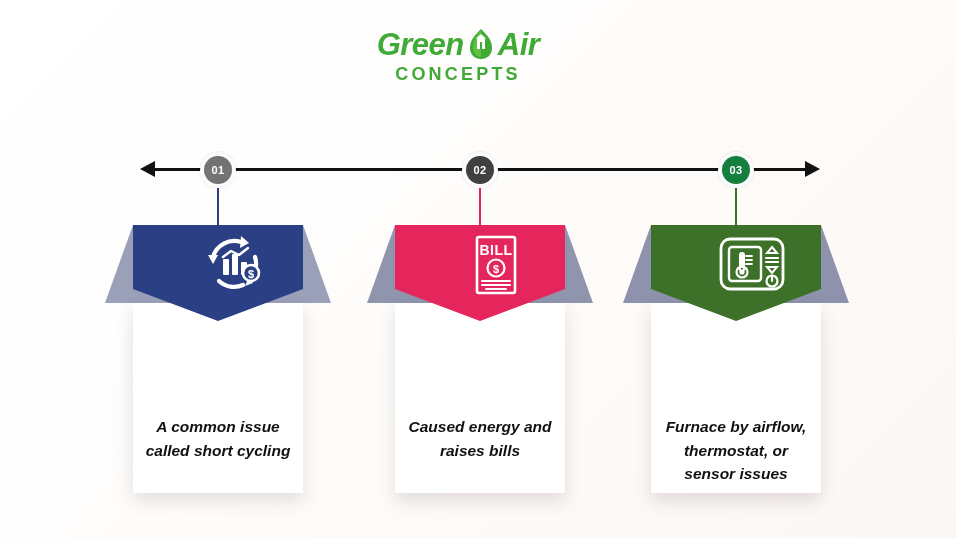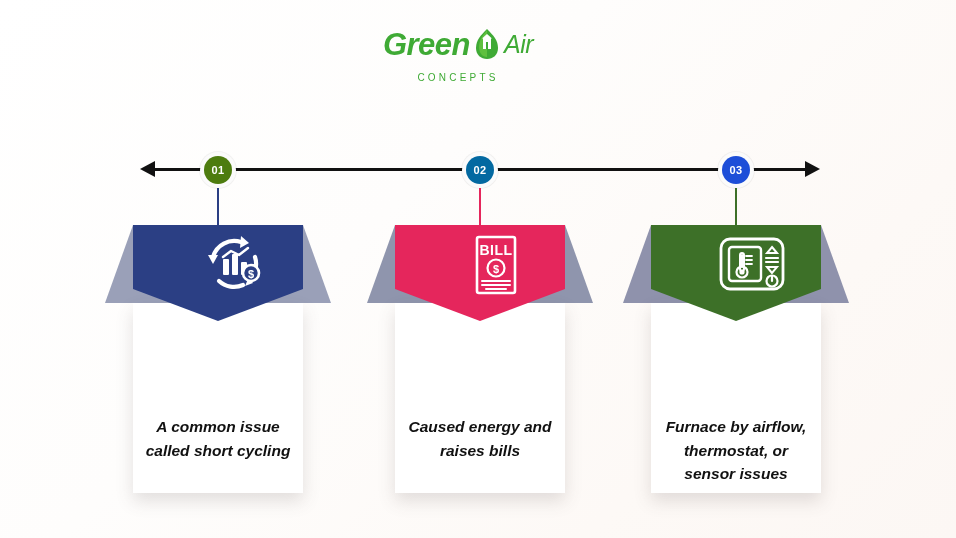--- a/index.html
+++ b/index.html
@@ -35,37 +35,37 @@
     gap: 2px;
   }
   .logo-green {
     font-size: 31px;
     font-weight: bold;
     font-style: italic;
     color: #3faa35;
     letter-spacing: -0.5px;
   }
   .logo-air {
-    font-size: 25px;
-    font-weight: normal;
+    font-size: 31px;
+    font-weight: bold;
     font-style: italic;
     color: #3faa35;
     letter-spacing: -0.5px;
   }
   .logo-mark {
     width: 34px;
     height: 36px;
     display: inline-block;
     position: relative;
     margin: 0 -2px;
   }
   .logo-sub {
-    margin-top: 11px;
-    font-size: 10px;
-    font-weight: normal;
+    margin-top: 3px;
+    font-size: 18px;
+    font-weight: bold;
     color: #3faa35;
     letter-spacing: 3.2px;
   }
 
   
   .title {
     position: absolute;
     left: 0;
     top: 101px;
     width: 956px;
@@ -212,31 +212,31 @@
     <div class="logo-sub">CONCEPTS</div>
   </div>
 
 
   <div class="timeline">
     <div class="tl-line"></div>
     <div class="tl-arrow left"></div>
     <div class="tl-arrow right"></div>
 
     <div class="tl-node" style="left:60px">
-      <div class="tl-dot" style="background:#4d7c0f">
+      <div class="tl-dot" style="background:#737373">
         <span>01</span>
       </div>
     </div>
     <div class="tl-node" style="left:322px">
-      <div class="tl-dot" style="background:#0369a1">
+      <div class="tl-dot" style="background:#404040">
         <span>02</span>
       </div>
     </div>
     <div class="tl-node" style="left:578px">
-      <div class="tl-dot" style="background:#1d4ed8">
+      <div class="tl-dot" style="background:#15803d">
         <span>03</span>
       </div>
     </div>
   </div>
 
   <div class="connector" style="left:217px; top:188px; height:40px; background:#2b3f84;"></div>
   <div class="connector" style="left:479px; top:188px; height:40px; background:#e5265c;"></div>
   <div class="connector" style="left:735px; top:188px; height:40px; background:#3d7028;"></div>
 
   <div class="card" style="left:133px">

